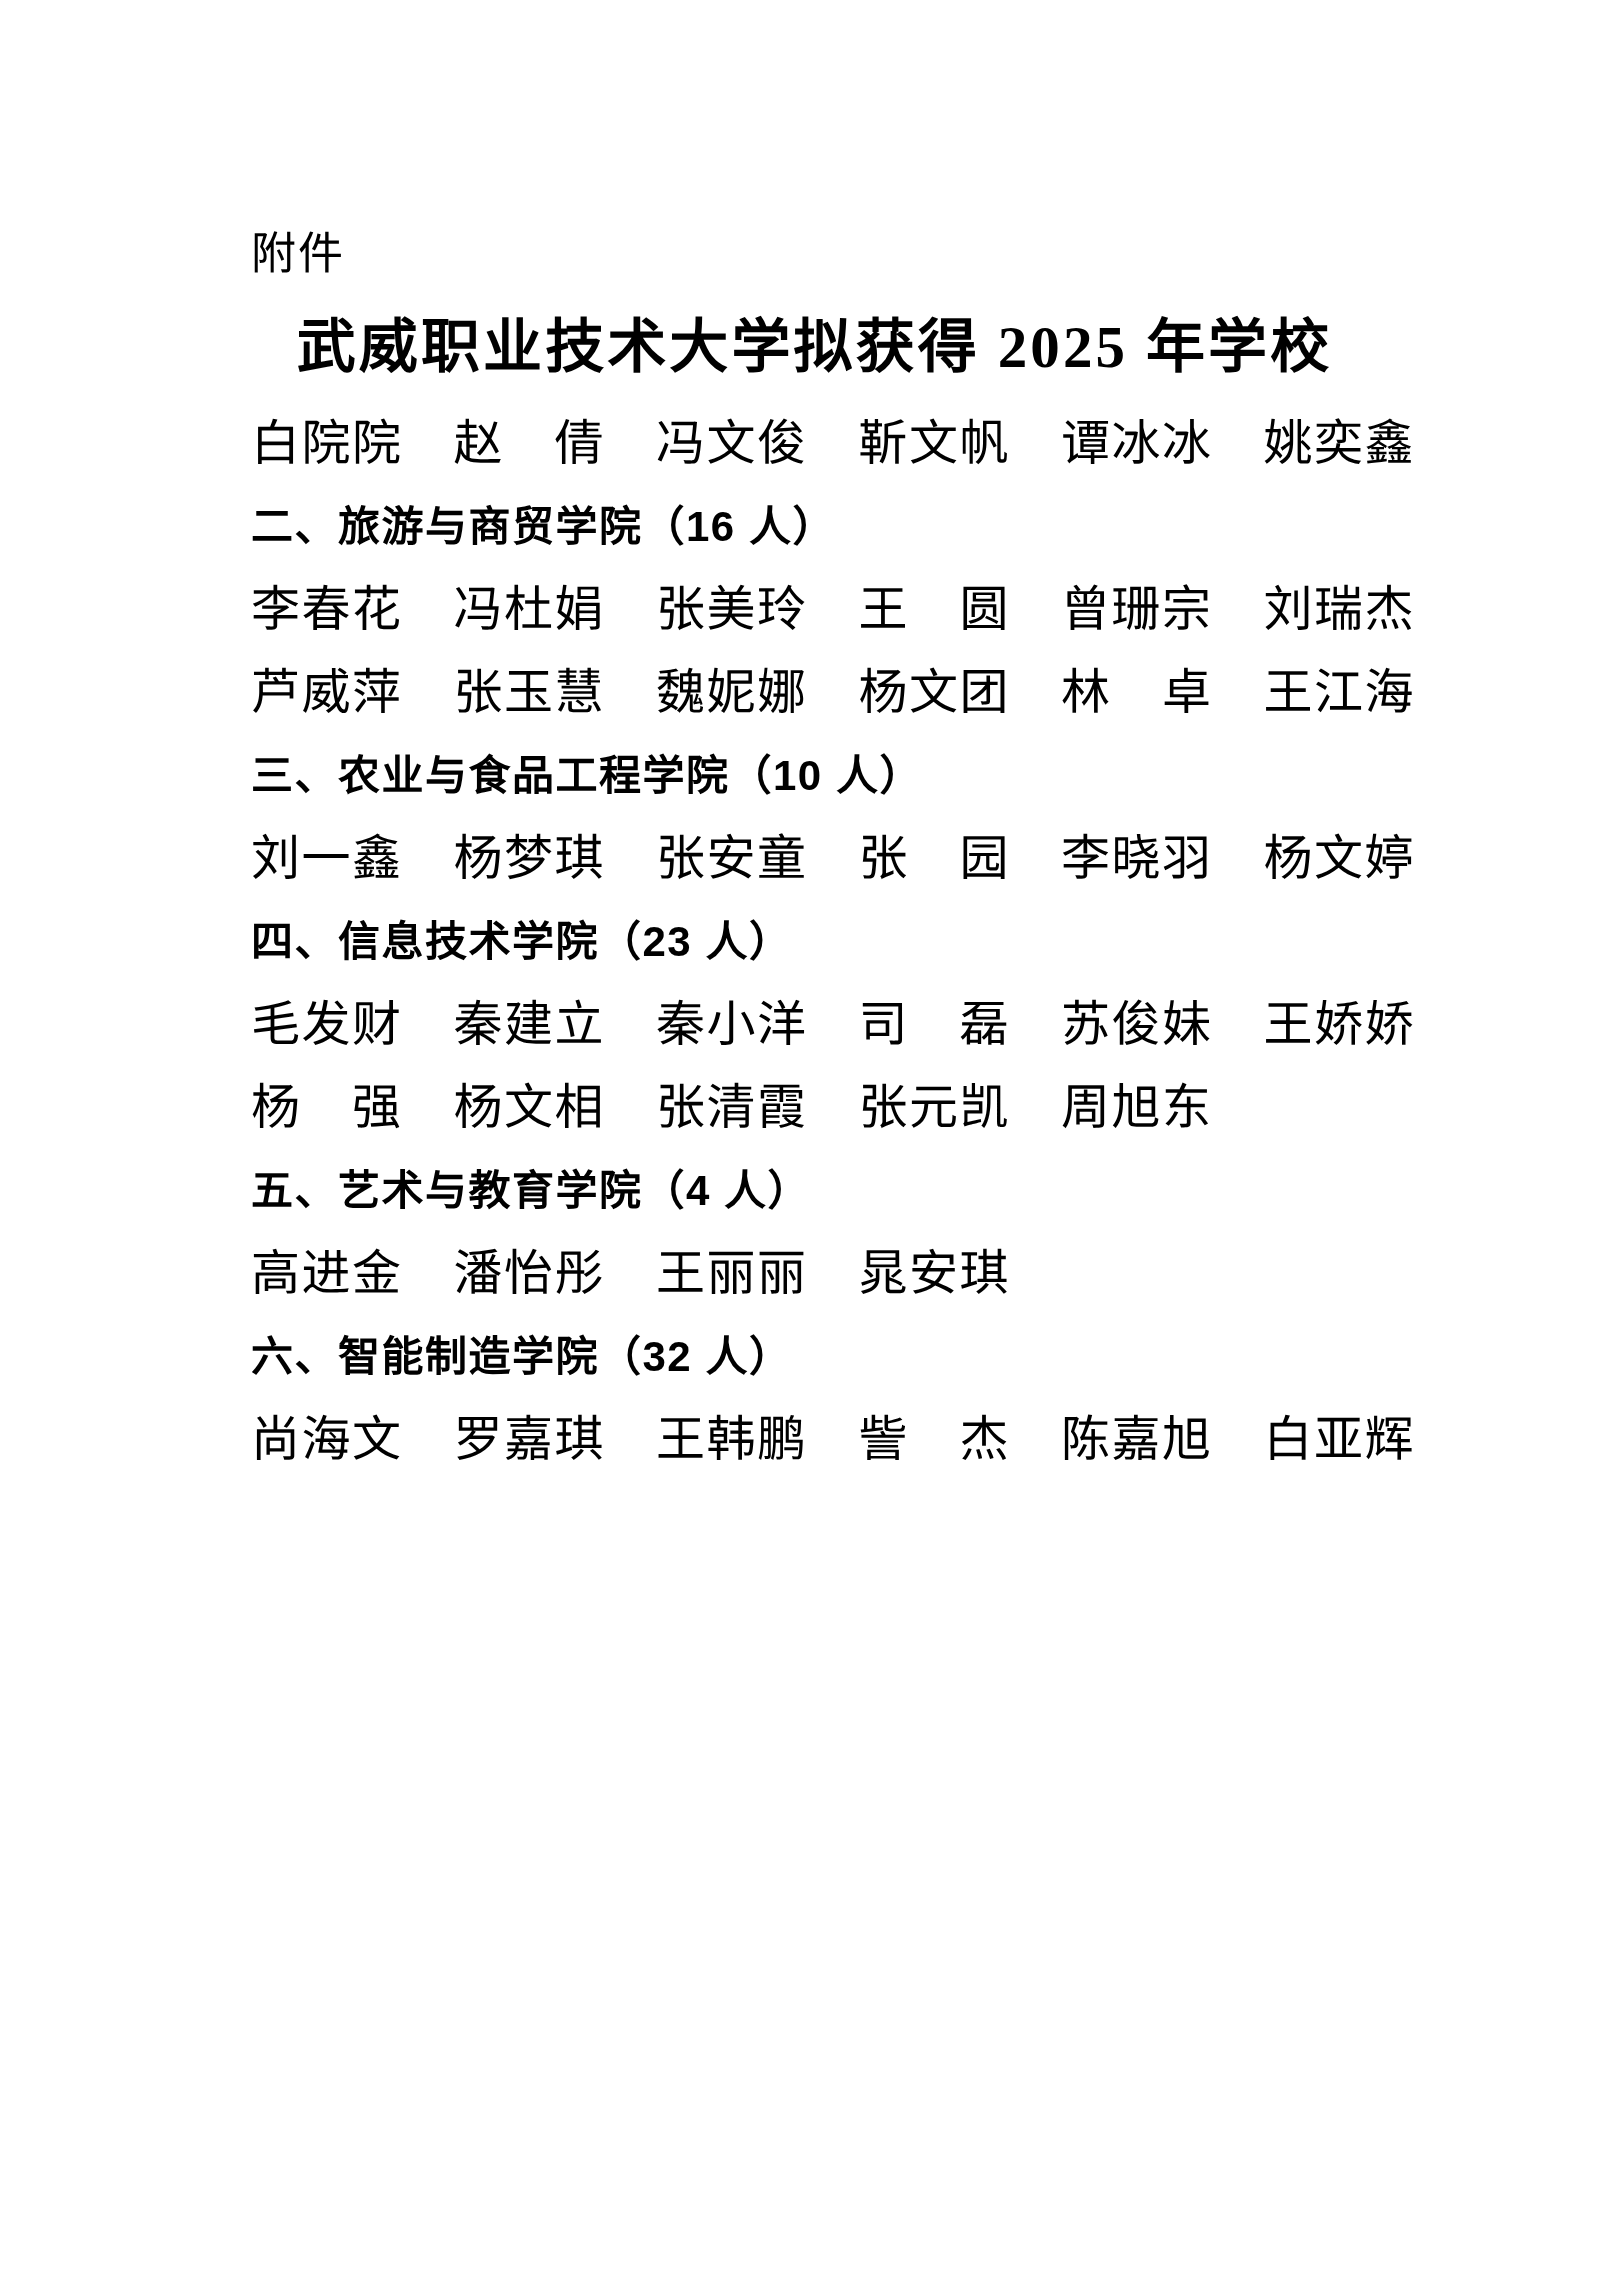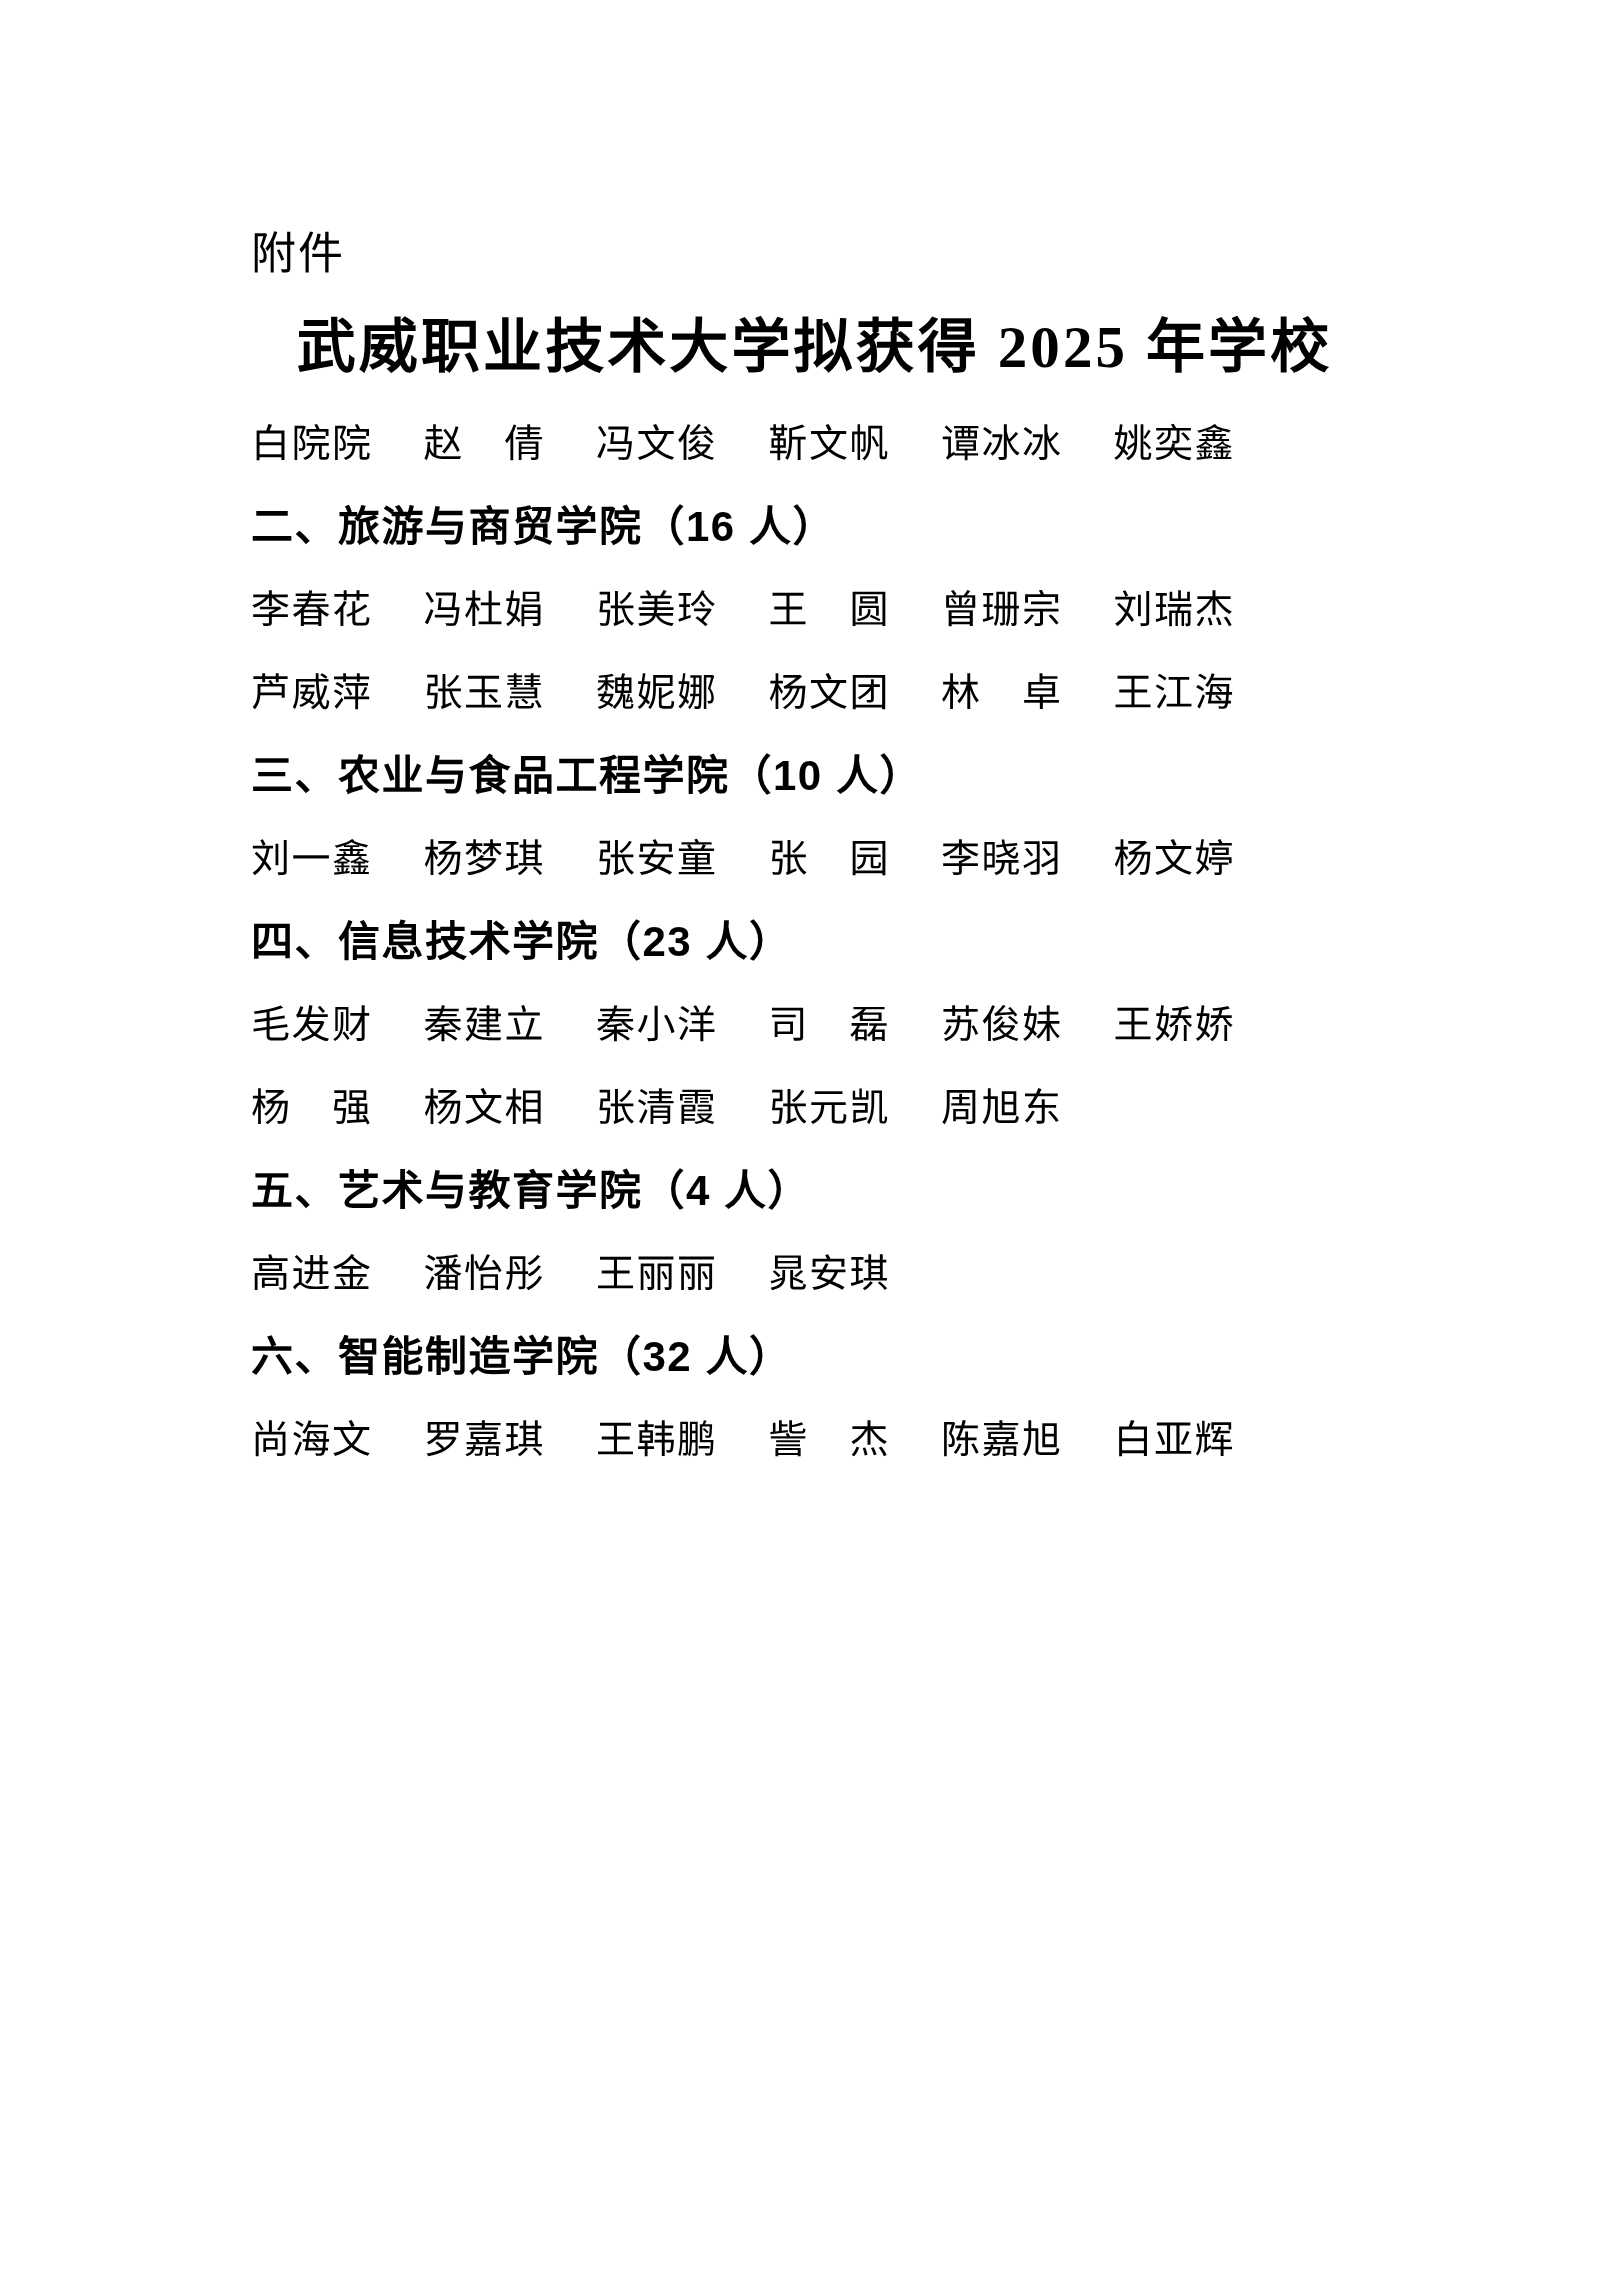--- a/index.html
+++ b/index.html
@@ -37,21 +37,21 @@
     font-weight: bold;
     font-size: 42px;
     line-height: 83px;
     letter-spacing: 1.5px;
     white-space: pre;
   }
   .name-row {
     display: flex;
     align-items: flex-start;
     column-gap: 51px;
-    font-size: 39px;
+    font-size: 49px;
     line-height: 83px;
     letter-spacing: 1.5px;
   }
   .name { white-space: pre; }
 </style>
 </head>
 <body>
 
 <div class="page">
   <div class="attachment">附件</div>

